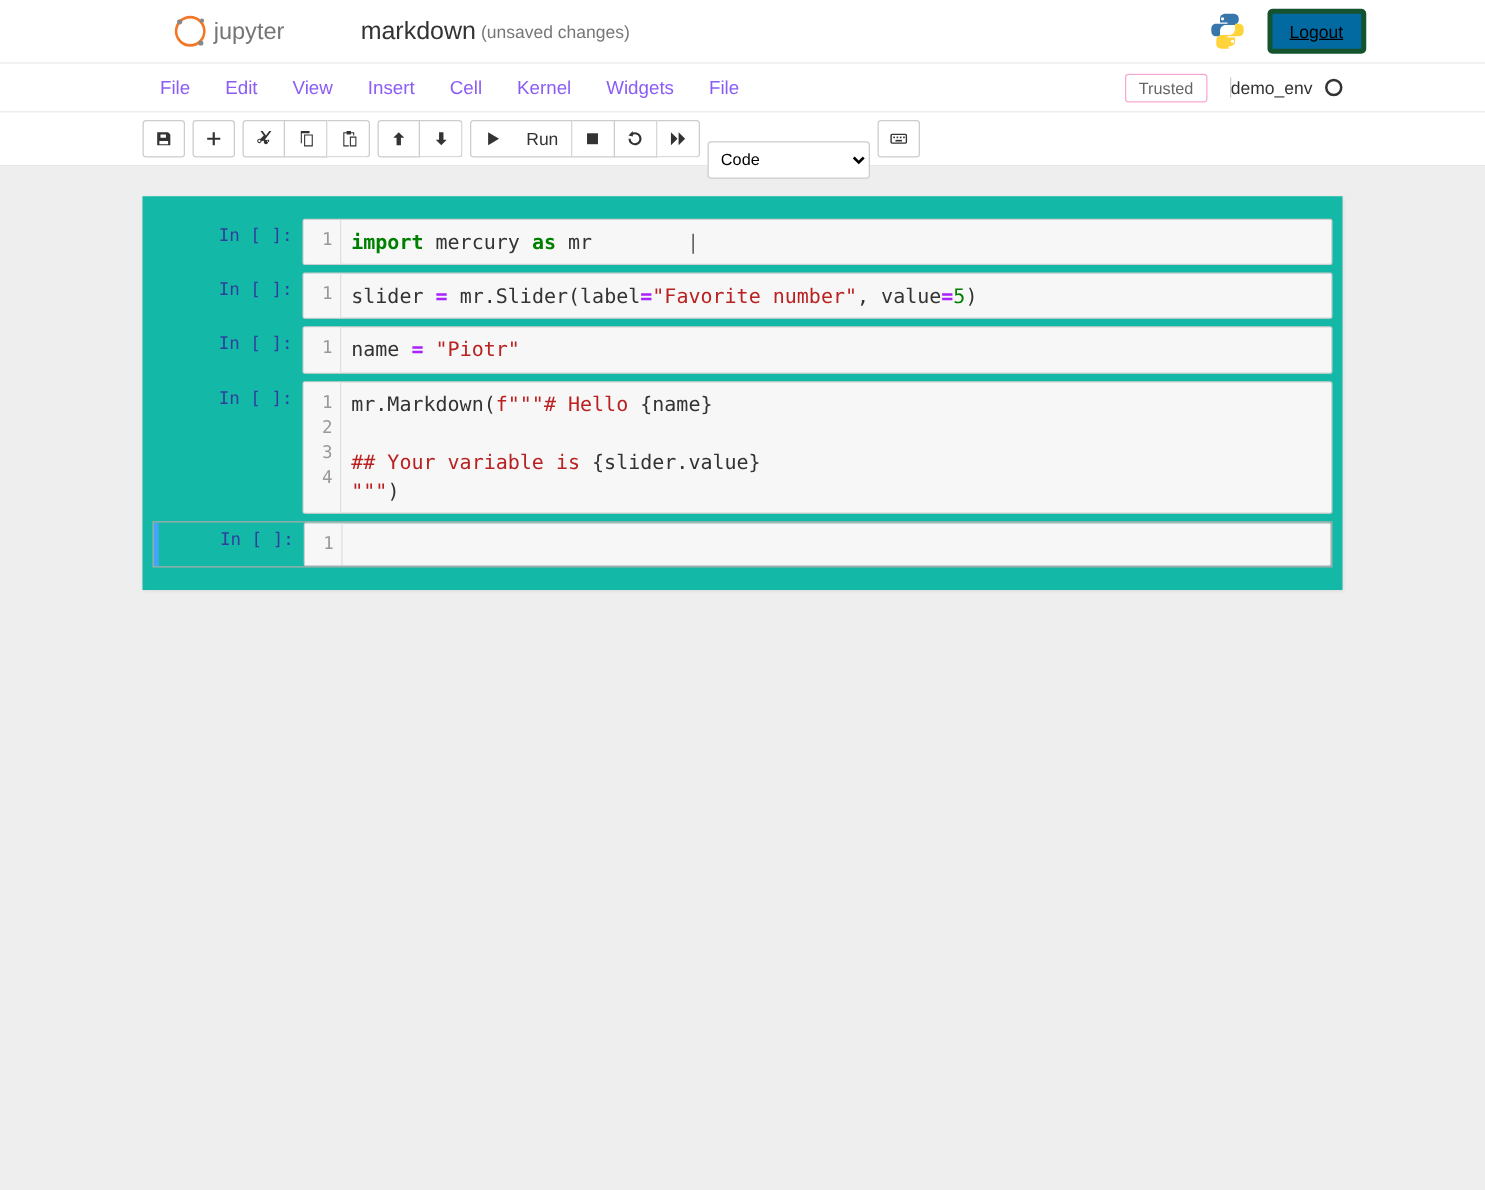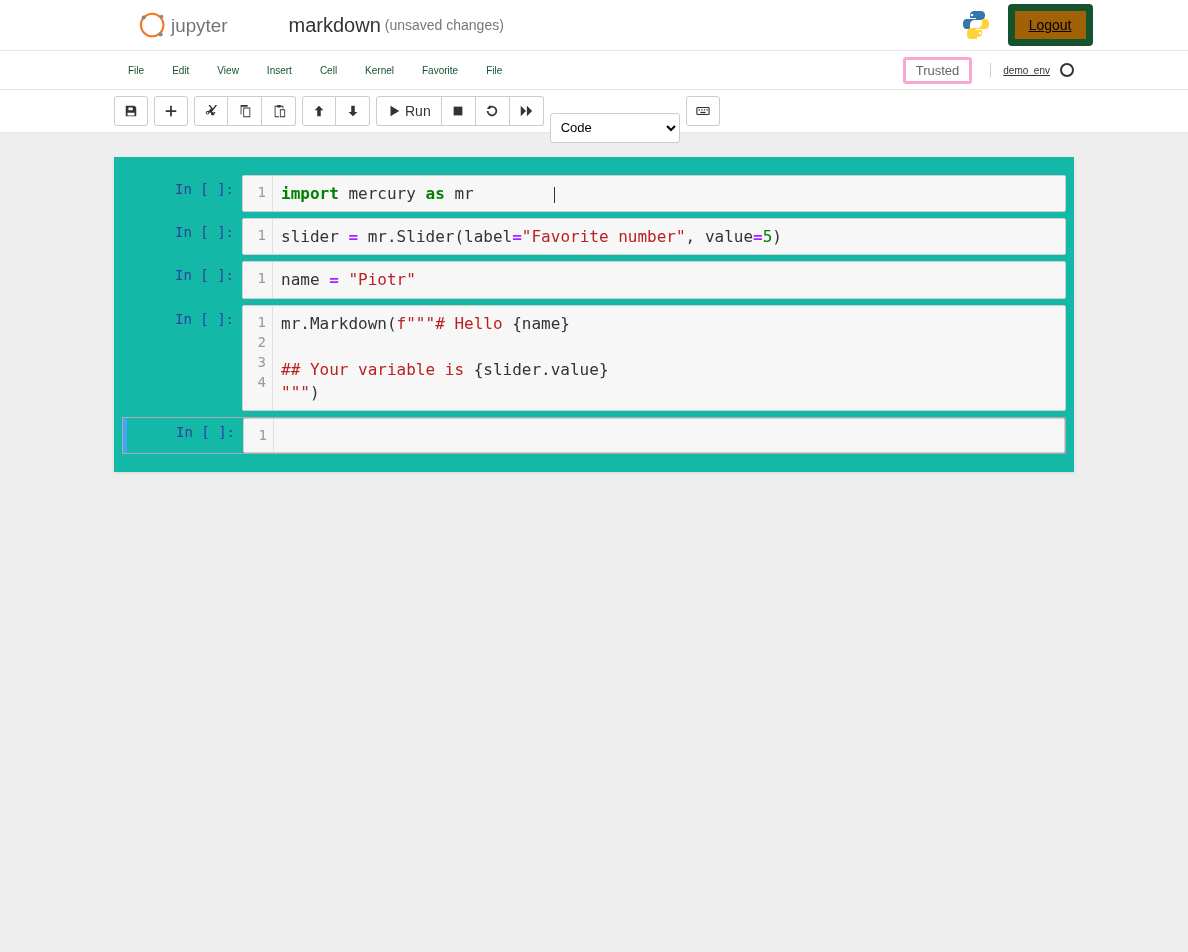--- a/index.html
+++ b/index.html
@@ -7,40 +7,40 @@
 
 
 .header { background: #fff; border-bottom: 1px solid #e7e7e7; padding-left: 37px; }
 .header-inner { max-width: 960px; margin: 0 auto; display: flex; align-items: center; height: 50px; padding: 0 0; }
 .logo { display: flex; align-items: center; }
 .logo svg { height: 32px; }
 .notebook-name { font-size: 20px; font-weight: 500; margin-left: 16px; color: #333; }
 .save-status { font-size: 14px; color: #777; margin-left: 4px; }
 .header-spacer { flex: 1; }
 .kernel-logo { margin-right: 16px; }
-.logout-btn { border: 7px solid #14532d; background: #a16207; padding: 6px 14px; border-radius: 4px; cursor: pointer; font-size: 14px; text-decoration: underline; }
+.logout-btn { border: 4px solid #14532d; background: #0369a1; padding: 6px 14px; border-radius: 4px; cursor: pointer; font-size: 14px; text-decoration: underline; }
 
 
 .menubar { background: #fff; border-bottom: 1px solid #e7e7e7; }
 .menubar-inner { max-width: 960px; margin: 0 auto; display: flex; align-items: center; height: 38px; }
-.menu-item { padding: 8px 14px; cursor: pointer; font-size: 10px; color: #14532d; }
+.menu-item { padding: 8px 14px; cursor: pointer; font-size: 15px; color: #8b5cf6; }
 .menubar-spacer { flex: 1; }
-.trusted { border: 3px solid #f9a8d4; padding: 3px 10px; border-radius: 3px; font-size: 13px; color: #666; margin-right: 18px; }
-.env-name { font-size: 10px; padding-left: 12px; border-left: 1px solid #ccc; display: flex; align-items: center; text-decoration: underline; }
+.trusted { border: 1px solid #f9a8d4; padding: 3px 10px; border-radius: 3px; font-size: 13px; color: #666; margin-right: 18px; }
+.env-name { font-size: 14px; border-left: 1px solid #ccc; display: flex; align-items: center; }
 .kernel-indicator { width: 14px; height: 14px; border: 2px solid #333; border-radius: 50%; margin-left: 10px; }
 
 
 .toolbar { background: #fff; border-bottom: 1px solid #e7e7e7; }
 .toolbar-inner { max-width: 960px; margin: 0 auto; display: flex; align-items: center; height: 42px; gap: 0; padding: 4px 0; }
 .btn-group { display: flex; margin-right: 6px; }
 .tool-btn { border: 1px solid #ccc; background: #fff; width: 34px; height: 30px; display: flex; align-items: center; justify-content: center; cursor: pointer; font-size: 14px; color: #333; }
 .btn-group .tool-btn:first-child { border-top-left-radius: 3px; border-bottom-left-radius: 3px; }
 .btn-group .tool-btn:last-child { border-top-right-radius: 3px; border-bottom-right-radius: 3px; }
 .btn-group .tool-btn:not(:first-child) { border-left: none; }
-.run-btn { width: auto; padding: 0 10px; gap: 4px; }
+.run-btn { width: auto; padding: 0 10px; gap: 20px; }
 .cell-type-select { border: 1px solid #ccc; height: 30px; padding: 0 20px 0 6px; font-size: 13px; border-radius: 3px; margin-right: 6px; min-width: 130px; background: #fff; margin-top: 33px; }
 .tool-btn svg { width: 14px; height: 14px; }
 
 
 .notebook-container { max-width: 960px; margin: 24px auto; background: #14b8a6; padding: 12px 8px; box-shadow: 0 1px 3px rgba(0,0,0,0.1); }
 .cell { display: flex; margin: 6px 0; }
 .cell.selected { box-shadow: inset 4px 0 0 #42A5F5; border: 1px solid #ababab; }
 .prompt { width: 120px; text-align: right; padding: 6px 8px 0 0; font-family: "DejaVu Sans Mono", Menlo, Consolas, monospace; font-size: 14px; color: #303F9F; flex-shrink: 0; }
 .input-area { flex: 1; border: 1px solid #cfcfcf; border-radius: 2px; background: #f7f7f7; display: flex; }
 .gutter { background: #f7f7f7; padding: 6px 6px; text-align: right; font-family: "DejaVu Sans Mono", Menlo, Consolas, monospace; font-size: 14px; color: #999; border-right: 1px solid #e0e0e0; min-width: 30px; }
@@ -82,21 +82,21 @@
 </div>
 
 <div class="menubar">
   <div class="menubar-inner">
     <div class="menu-item">File</div>
     <div class="menu-item">Edit</div>
     <div class="menu-item">View</div>
     <div class="menu-item">Insert</div>
     <div class="menu-item">Cell</div>
     <div class="menu-item">Kernel</div>
-    <div class="menu-item">Favorite</div>
+    <div class="menu-item">Widgets</div>
     <div class="menu-item">File</div>
     <div class="menubar-spacer"></div>
     <div class="trusted">Trusted</div>
     <div class="env-name">
       <span>demo_env</span>
       <span class="kernel-indicator"></span>
     </div>
   </div>
 </div>
 

